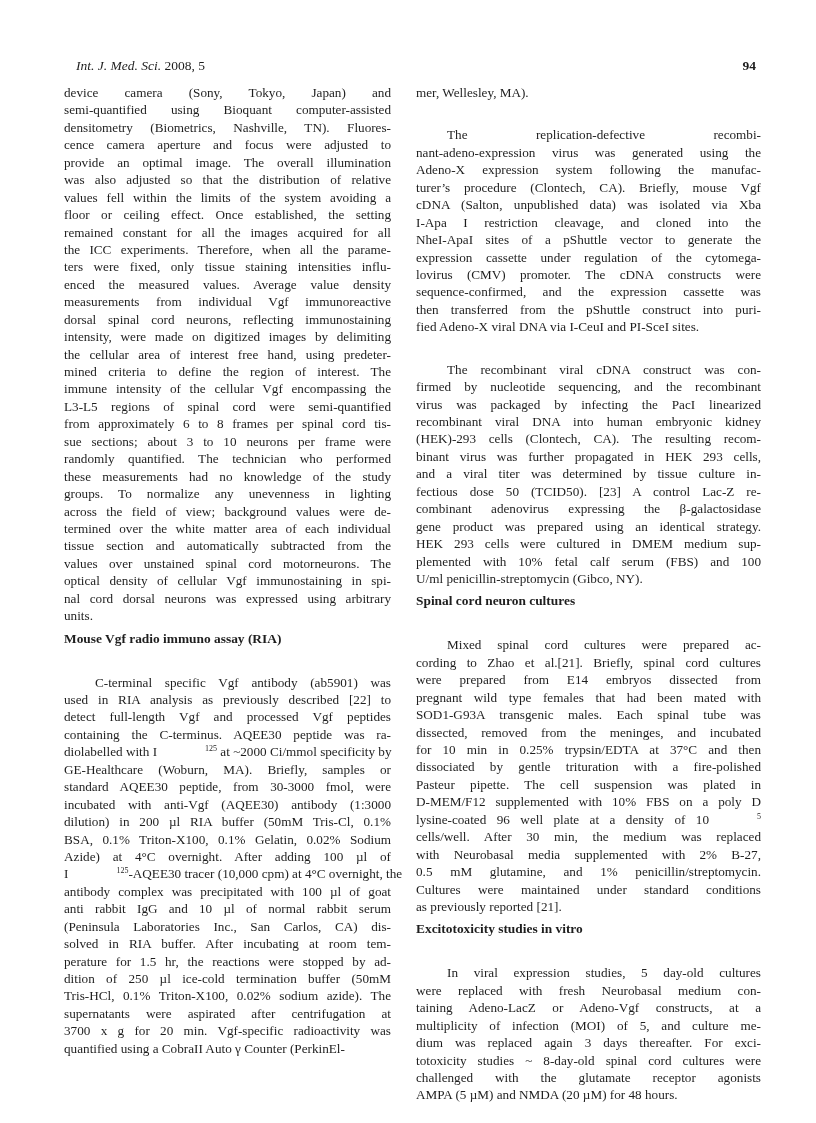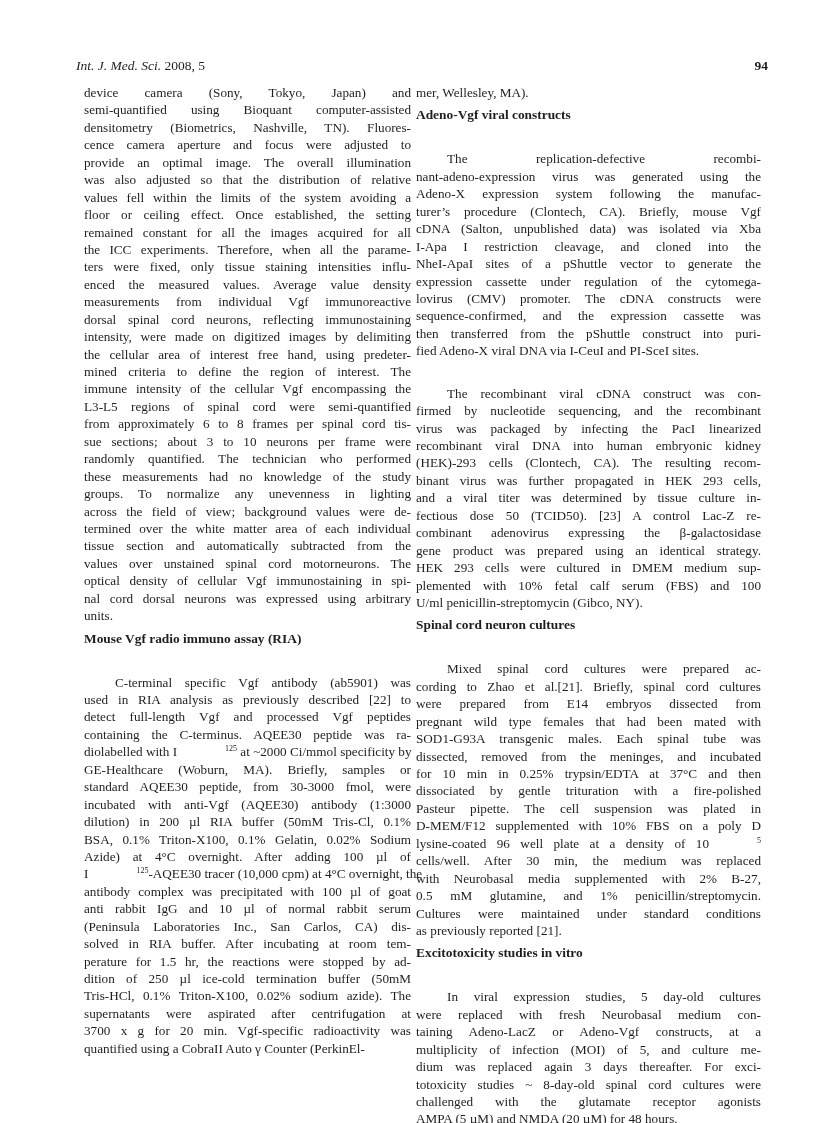--- a/index.html
+++ b/index.html
@@ -1,22 +1,22 @@
 <!DOCTYPE html>
 <html><head>
 <meta charset="utf-8">
 <style>
   html, body { margin: 0; padding: 0; background: #ffffff; }
   body { width: 816px; height: 1123px; position: relative; overflow: hidden;
          font-family: "Liberation Serif", "DejaVu Serif", serif; color: #1e1e1e; }
   .hdr-left { position: absolute; left: 76px; top: 58px; font-size: 13.5px; }
   .hdr-left i { font-style: italic; margin-top: 27px; }
-  .hdr-right { position: absolute; right: 48px; top: 58px; font-size: 13.5px; font-weight: bold; }
+  .hdr-right { position: absolute; right: 60px; top: 58px; font-size: 13.5px; font-weight: bold; }
   .col { position: absolute; top: 84px; }
-  .col-left { left: 84px; width: 327px; }
+  .col-left { left: 64px; width: 327px; }
   .col-right { left: 416px; width: 345px; }
   .ln { display: block; height: 17.45px; line-height: 17.45px; font-size: 13.2px;
         text-align: justify; text-align-last: justify; white-space: nowrap; overflow: visible; }
   .ln.last { text-align-last: left; }
   .ln.ind { text-indent: 31px; margin-top: 25px; }
   .heading { display: block; height: 22px; line-height: 24px; font-size: 13.4px; font-weight: bold;
              text-align: left; margin-top: 2px; }
   sup { font-size: 8px; line-height: 0; vertical-align: 5px; padding-left: 48px; }
 </style>
 </head>
@@ -81,21 +81,20 @@
       <span class="ln">dition of 250 µl ice-cold termination buffer (50mM</span>
       <span class="ln">Tris-HCl, 0.1% Triton-X100, 0.02% sodium azide). The</span>
       <span class="ln">supernatants were aspirated after centrifugation at</span>
       <span class="ln">3700 x g for 20 min. Vgf-specific radioactivity was</span>
       <span class="ln last">quantified using a CobraII Auto γ Counter (PerkinEl-</span>
     </div>
 </div>
 
 <div class="col col-right">
   <span class="ln last">mer, Wellesley, MA).</span>
-  <div class="heading">Adeno-Vgf viral constructs</div>
   <div id="rp1">
       <span class="ln ind">The replication-defective recombi-</span>
       <span class="ln">nant-adeno-expression virus was generated using the</span>
       <span class="ln">Adeno-X expression system following the manufac-</span>
       <span class="ln">turer’s procedure (Clontech, CA). Briefly, mouse Vgf</span>
       <span class="ln">cDNA (Salton, unpublished data) was isolated via Xba</span>
       <span class="ln">I-Apa I restriction cleavage, and cloned into the</span>
       <span class="ln">NheI-ApaI sites of a pShuttle vector to generate the</span>
       <span class="ln">expression cassette under regulation of the cytomega-</span>
       <span class="ln">lovirus (CMV) promoter. The cDNA constructs were</span>

